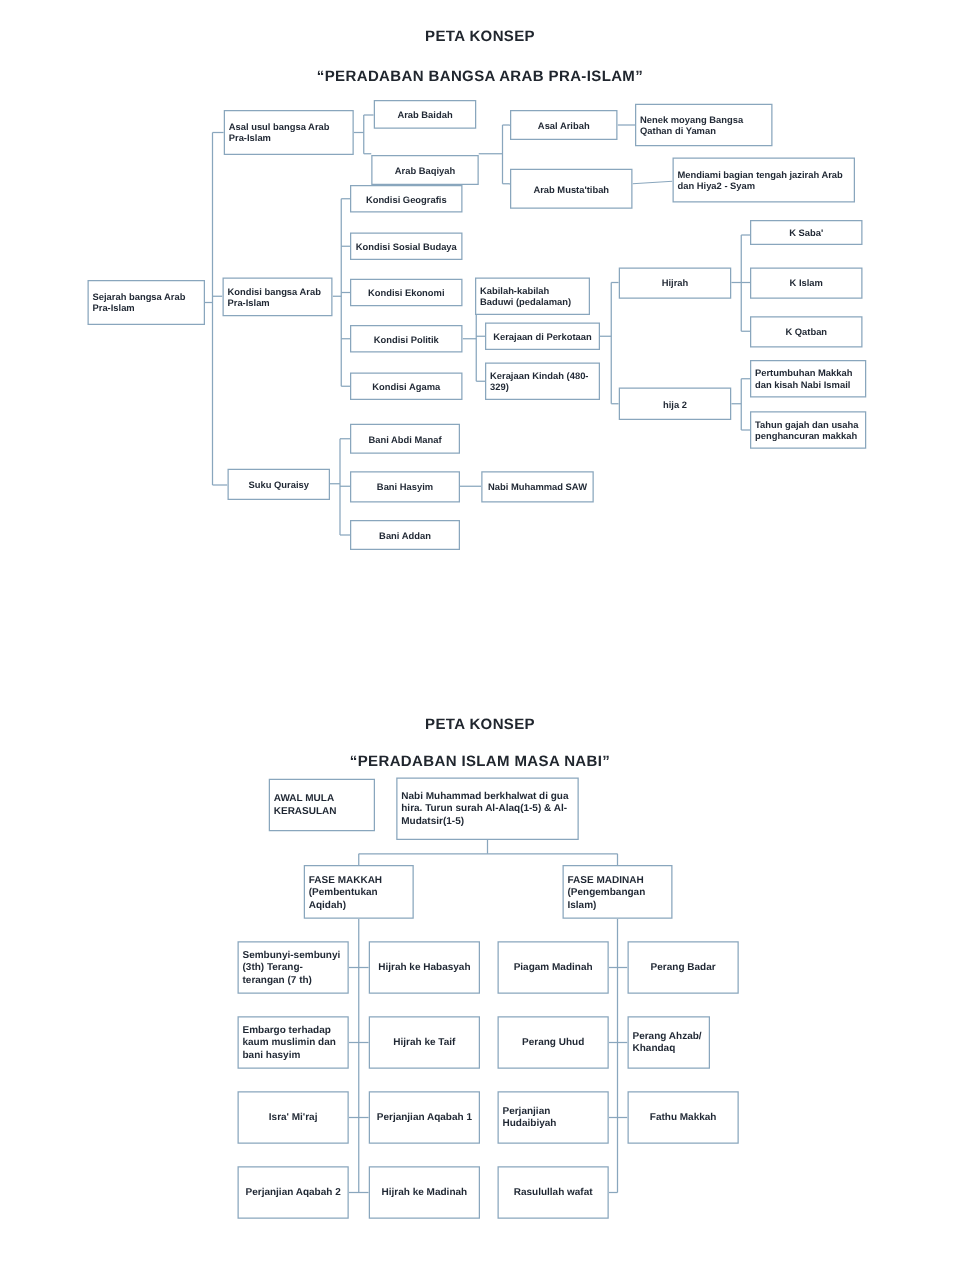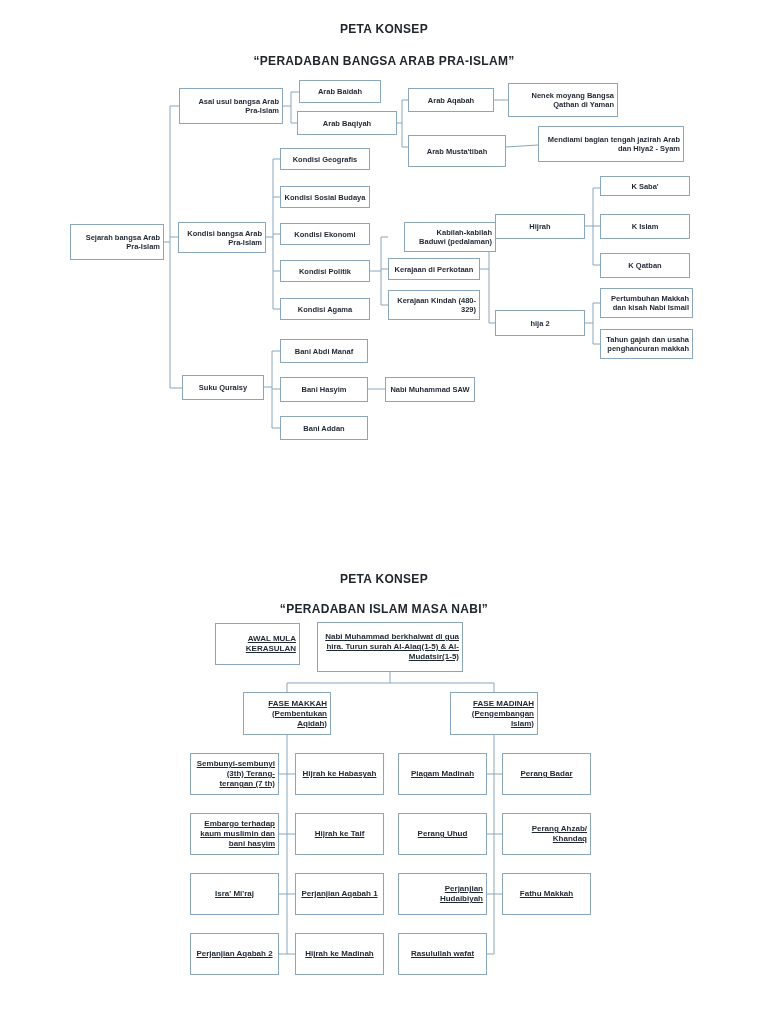--- a/index.html
+++ b/index.html
@@ -10,25 +10,25 @@
   html,body{margin:0;padding:0;}
   body{
     width:768px;height:1024px;background:var(--bg);
     font-family:"Liberation Sans",sans-serif;position:relative;overflow:hidden;
   }
   .page{position:absolute;left:0;top:0;width:768px;height:1024px;background:var(--bg);}
   svg.wires{position:absolute;left:0;top:0;width:768px;height:1024px;pointer-events:none;}
   svg.wires line{stroke:var(--line);stroke-width:1;}
   .node{
     position:absolute;box-sizing:border-box;border:1px solid var(--line);background:#fff;
-    display:flex;align-items:center;justify-content:center;text-align:right;
+    display:flex;align-items:center;justify-content:center;text-align:left;
     font-weight:bold;font-size:7.5px;line-height:1.2;color:var(--ink);
     padding:1px 3px;
   }
-  .node.lg{font-size:8px;line-height:1.25;text-decoration:underline;}
+  .node.lg{font-size:8px;line-height:1.25;}
   .title{
     position:absolute;left:0;width:768px;text-align:center;font-weight:bold;
     font-size:12px;color:#20262e;letter-spacing:.3px;
   }
 </style>
 </head>
 <body>
 
 <div class="page">
 
@@ -97,32 +97,32 @@
     <line x1="487" y1="954" x2="494" y2="954"></line>
   </svg>
 
   <div>
     <div class="title" style="top:22px">PETA KONSEP</div>
     <div class="title" style="top:54px">“PERADABAN BANGSA ARAB PRA-ISLAM”</div>
 
     <div class="node" style="left:70px;top:224px;width:94px;height:36px">Sejarah bangsa Arab Pra-Islam</div>
     <div class="node" style="left:179px;top:88px;width:104px;height:36px">Asal usul bangsa Arab Pra-Islam</div>
     <div class="node" style="left:299px;top:80px;width:82px;height:23px">Arab Baidah</div>
-    <div class="node" style="left:297px;top:111px;width:100px;height:24px">Arab Baqiyah</div>
-    <div class="node" style="left:408px;top:88px;width:86px;height:24px">Arab Aqabah</div>
+    <div class="node" style="left:297px;top:124px;width:86px;height:24px">Arab Baqiyah</div>
+    <div class="node" style="left:408px;top:88px;width:86px;height:24px">Asal Aribah</div>
     <div class="node" style="left:508px;top:83px;width:110px;height:34px">Nenek moyang Bangsa Qathan di Yaman</div>
     <div class="node" style="left:408px;top:135px;width:98px;height:32px">Arab Musta'tibah</div>
     <div class="node" style="left:538px;top:126px;width:146px;height:36px">Mendiami bagian tengah jazirah Arab dan Hiya2 - Syam</div>
     <div class="node" style="left:178px;top:222px;width:88px;height:31px">Kondisi bangsa Arab Pra-Islam</div>
     <div class="node" style="left:280px;top:148px;width:90px;height:22px">Kondisi Geografis</div>
     <div class="node" style="left:280px;top:186px;width:90px;height:22px">Kondisi Sosial Budaya</div>
     <div class="node" style="left:280px;top:223px;width:90px;height:22px">Kondisi Ekonomi</div>
     <div class="node" style="left:280px;top:260px;width:90px;height:22px">Kondisi Politik</div>
     <div class="node" style="left:280px;top:298px;width:90px;height:22px">Kondisi Agama</div>
-    <div class="node" style="left:404px;top:222px;width:92px;height:30px">Kabilah-kabilah Baduwi (pedalaman)</div>
+    <div class="node" style="left:380px;top:222px;width:92px;height:30px">Kabilah-kabilah Baduwi (pedalaman)</div>
     <div class="node" style="left:388px;top:258px;width:92px;height:22px">Kerajaan di Perkotaan</div>
     <div class="node" style="left:388px;top:290px;width:92px;height:30px">Kerajaan Kindah (480-329)</div>
     <div class="node" style="left:495px;top:214px;width:90px;height:25px">Hijrah</div>
     <div class="node" style="left:495px;top:310px;width:90px;height:26px">hija 2</div>
     <div class="node" style="left:600px;top:176px;width:90px;height:20px">K Saba'</div>
     <div class="node" style="left:600px;top:214px;width:90px;height:25px">K Islam</div>
     <div class="node" style="left:600px;top:253px;width:90px;height:25px">K Qatban</div>
     <div class="node" style="left:600px;top:288px;width:93px;height:30px">Pertumbuhan Makkah dan kisah Nabi Ismail</div>
     <div class="node" style="left:600px;top:329px;width:93px;height:30px">Tahun gajah dan usaha penghancuran makkah</div>
     <div class="node" style="left:182px;top:375px;width:82px;height:25px">Suku Quraisy</div>
@@ -150,17 +150,17 @@
     <div class="node lg" style="left:295px;top:813px;width:89px;height:42px">Hijrah ke Taif</div>
     <div class="node lg" style="left:295px;top:873px;width:89px;height:42px">Perjanjian Aqabah 1</div>
     <div class="node lg" style="left:295px;top:933px;width:89px;height:42px">Hijrah ke Madinah</div>
 
     <div class="node lg" style="left:398px;top:753px;width:89px;height:42px">Piagam Madinah</div>
     <div class="node lg" style="left:398px;top:813px;width:89px;height:42px">Perang Uhud</div>
     <div class="node lg" style="left:398px;top:873px;width:89px;height:42px">Perjanjian Hudaibiyah</div>
     <div class="node lg" style="left:398px;top:933px;width:89px;height:42px">Rasulullah wafat</div>
 
     <div class="node lg" style="left:502px;top:753px;width:89px;height:42px">Perang Badar</div>
-    <div class="node lg" style="left:502px;top:813px;width:89px;height:42px">Perang Ahzab/ Khandaq</div>
+    <div class="node lg" style="left:502px;top:813px;width:66px;height:42px">Perang Ahzab/ Khandaq</div>
     <div class="node lg" style="left:502px;top:873px;width:89px;height:42px">Fathu Makkah</div>
   </div>
 
 </div>
 
 </body></html>

